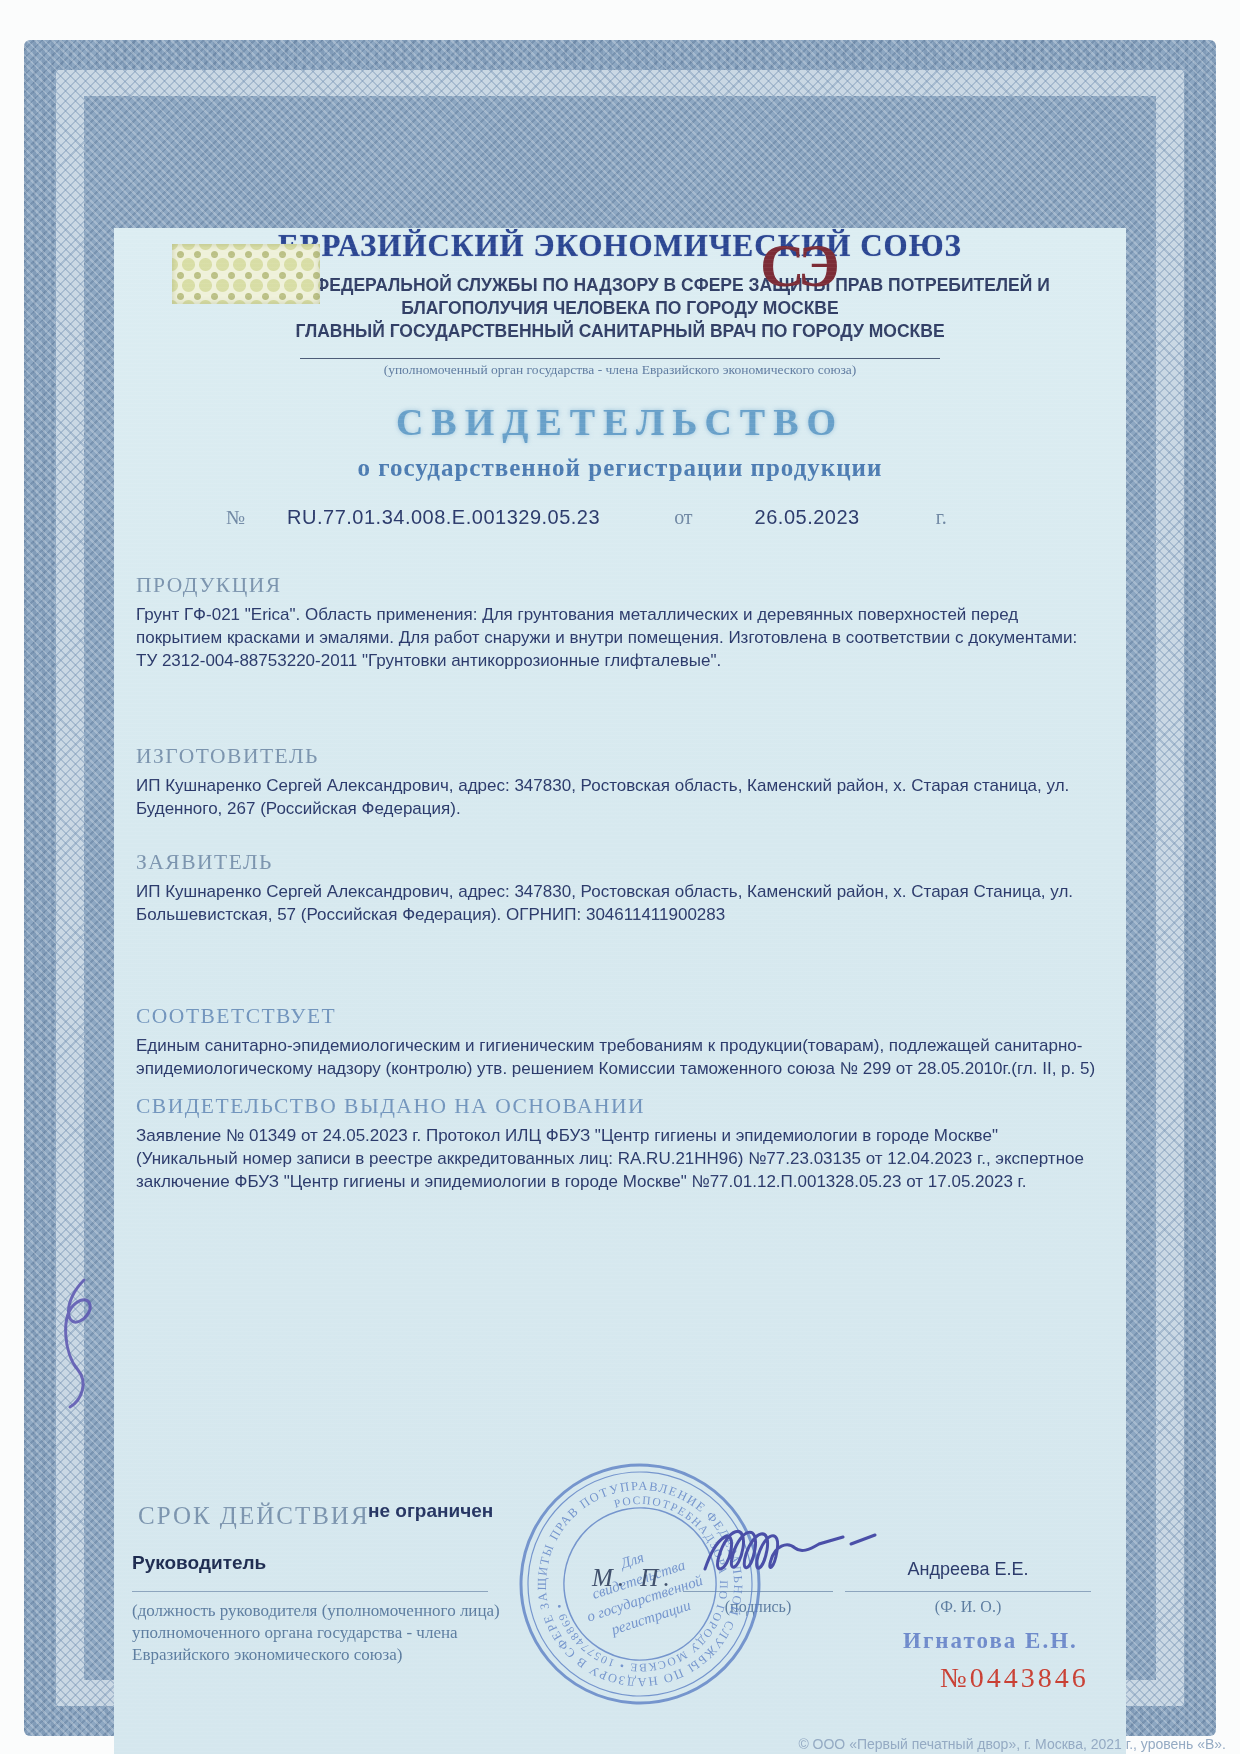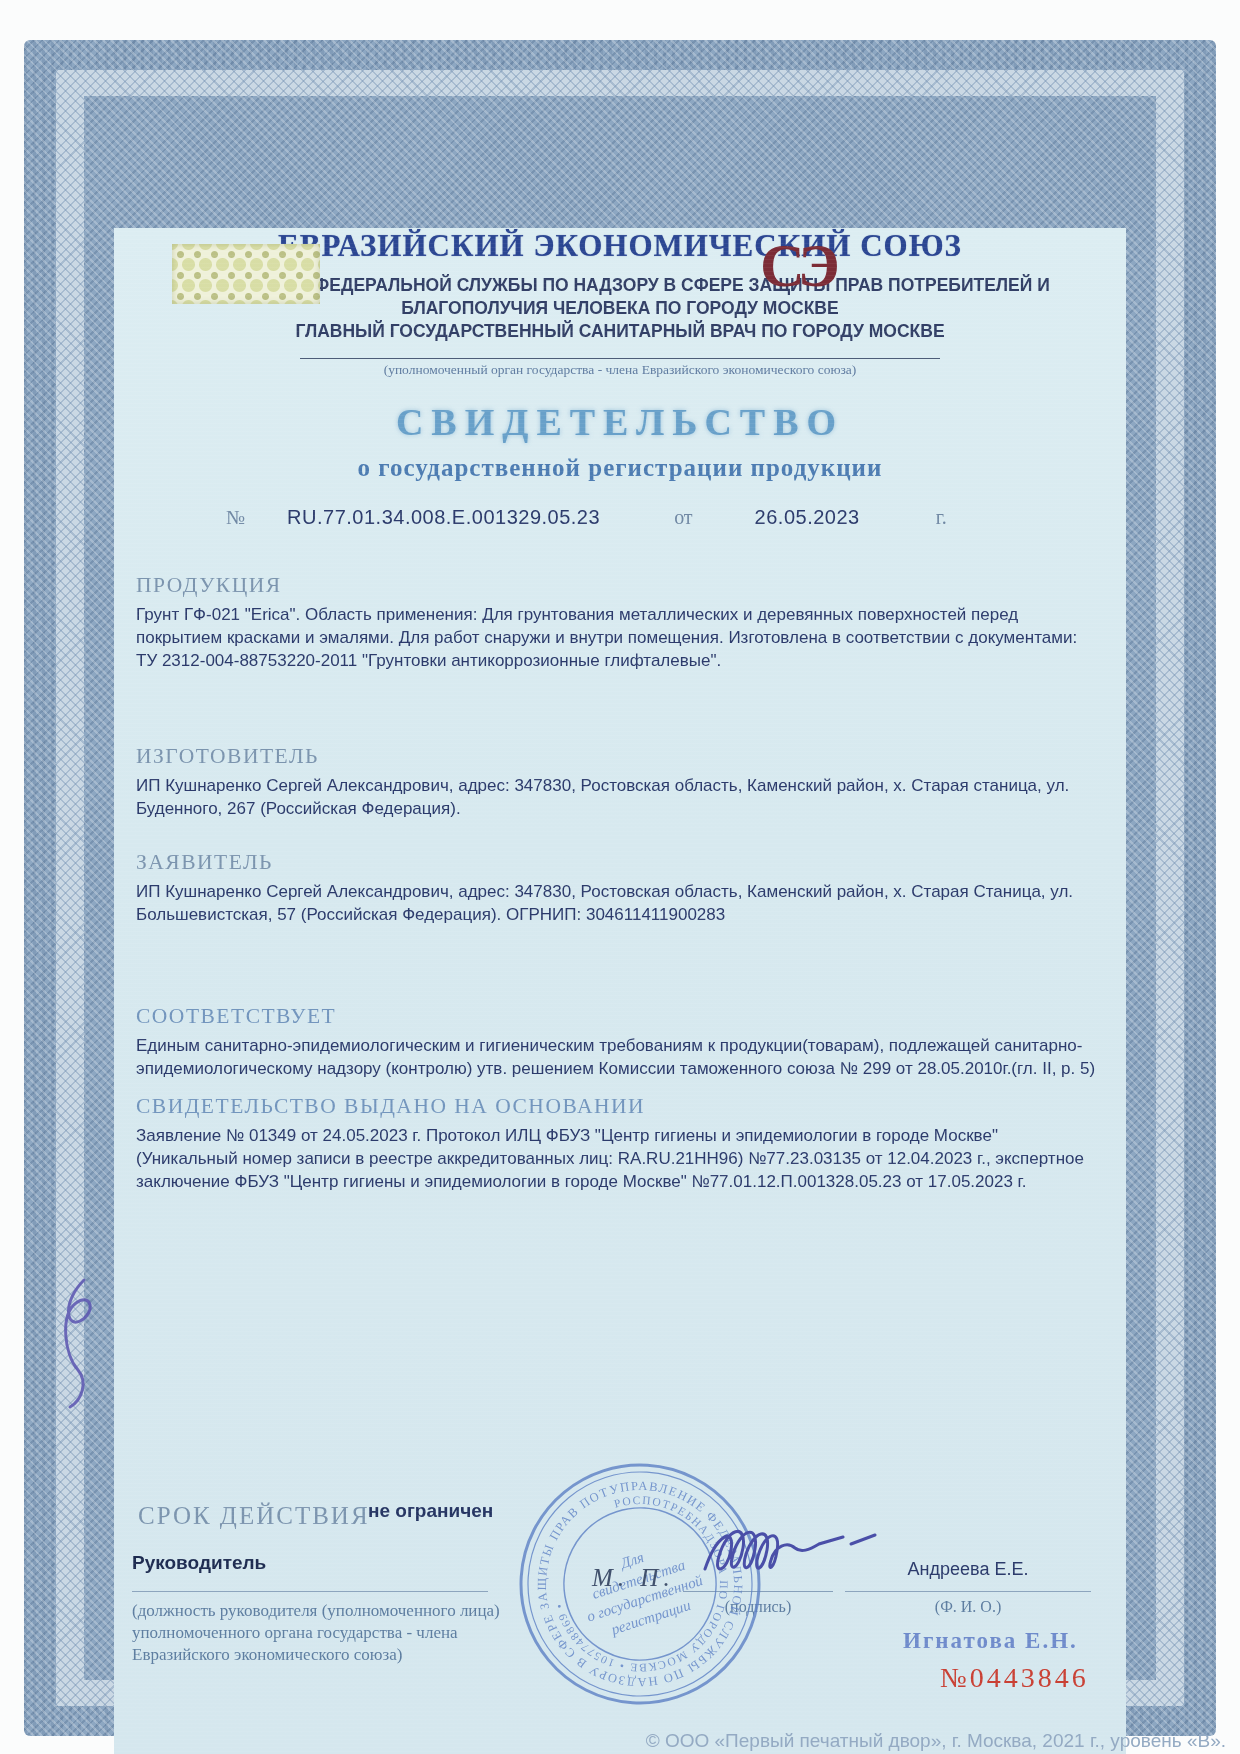--- a/index.html
+++ b/index.html
@@ -90,21 +90,21 @@
   .line-right{left:731px;top:1363px;width:246px;}
   .fio{left:731px;top:1331px;width:246px;text-align:center;font-size:18px;color:#2b3a6b;}
   .fio-caption{left:731px;top:1370px;width:246px;text-align:center;
     font-family:"Liberation Serif",serif;font-size:16px;color:#5d7da0;}
   .registrar{left:789px;top:1400px;font-family:"Liberation Serif",serif;font-weight:bold;
     font-size:23px;letter-spacing:2px;color:#6f8bcb;filter:blur(.4px);}
   .form-number{left:826px;top:1434px;font-family:"Liberation Serif",serif;
     font-size:28px;letter-spacing:3px;color:#c94034;}
   
   .pen-scribble{position:absolute;left:50px;top:1272px;z-index:6;}
-  .footer{position:absolute;right:14px;bottom:2px;z-index:5;font-size:19px;color:#94aac3;}
+  .footer{position:absolute;right:14px;bottom:2px;z-index:5;font-size:14px;color:#94aac3;}
   svg text{font-family:"Liberation Serif",serif;}
 </style>
 </head>
 <body>
 
 <div class="page">
   <div class="band-outer">
     <div class="band-mid">
       <div class="band-inner">
         <div class="content">

